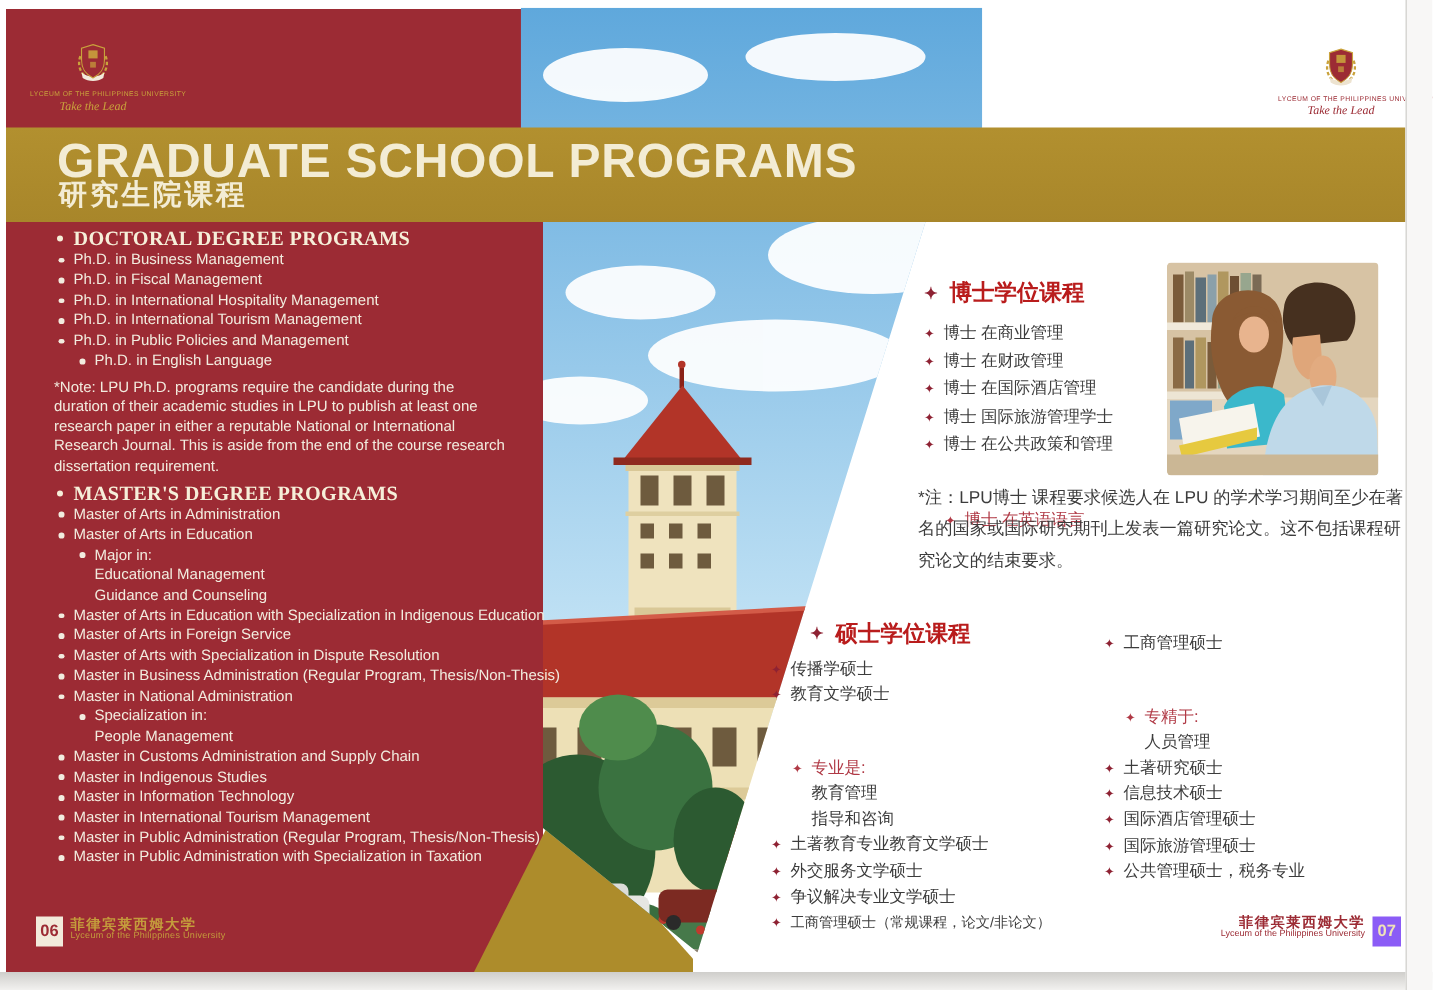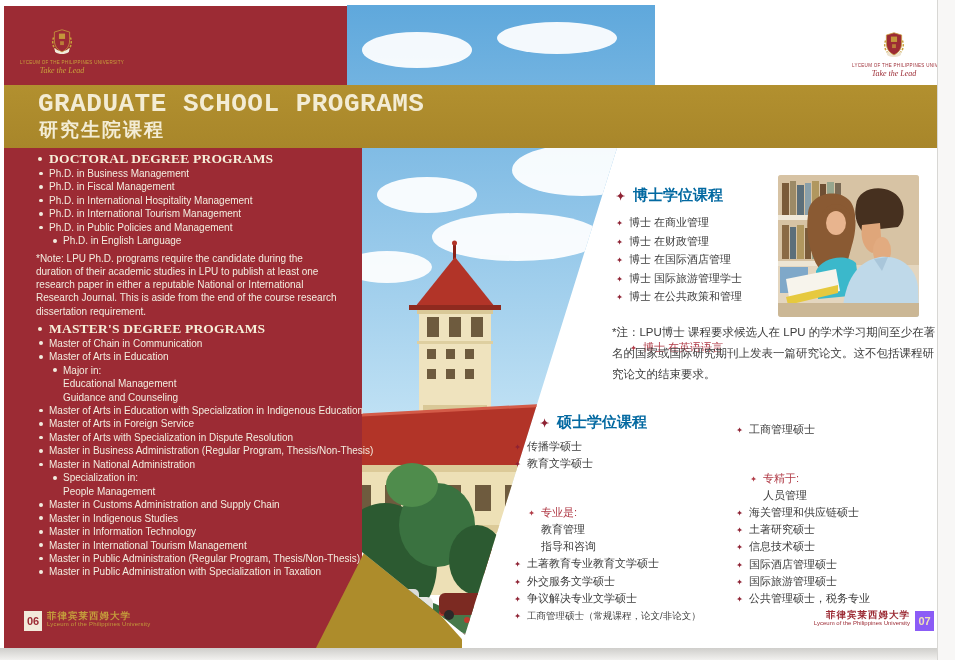--- a/index.html
+++ b/index.html
@@ -8,43 +8,43 @@
 
   .red-panel{position:absolute;left:4px;top:6px;width:358px;height:642px;background:#9C2B34;z-index:1;}
   .gold-wedge{position:absolute;left:316px;top:538px;width:146px;height:110px;background:#AD8C2B;
         clip-path:polygon(0 100%,38% 0,100% 92%,100% 100%);z-index:2;}
   .photo-building{position:absolute;left:347px;top:5px;width:308px;height:643px;z-index:3;
         clip-path:polygon(0 0,308px 0,308px 95px,270px 143px,118px 630px,15px 547px,15px 120px,0 120px);}
   .photo-building svg{display:block;width:100%;height:100%;}
 
   .gold-band{position:absolute;left:4px;top:85px;width:933px;height:63px;z-index:4;
         background:linear-gradient(#B2902F,#A8862A);}
-  .title-en{position:absolute;left:34px;top:4px;font-family:Liberation Mono, monospace;font-weight:bold;
-        font-size:26px;letter-spacing:.5px;color:#F3ECD4;white-space:nowrap;}
+  .title-en{position:absolute;left:34px;top:4px;font-family:Liberation Sans, sans-serif;font-weight:bold;
+        font-size:32px;letter-spacing:.5px;color:#F3ECD4;white-space:nowrap;}
   .title-zh{position:absolute;left:35px;top:32px;font-weight:bold;font-size:19px;letter-spacing:2px;color:#F3ECD4;}
 
   .logo{position:absolute;text-align:center;z-index:5;}
   .logo-left{left:20px;top:26px;width:84px;color:#C9A23C;}
   .logo-right{left:852px;top:29px;width:84px;color:#9C2B34;}
   .logo svg{width:26px;height:32px;display:block;margin:0 auto 2px;}
   .logo .uni{font-size:4.5px;letter-spacing:.3px;white-space:nowrap;}
   .logo .tag{font-family:"Liberation Serif",serif;font-style:italic;font-size:8px;margin-top:1px;}
 
   .en-content{position:absolute;left:36px;top:151px;width:330px;z-index:5;}
   .en-head{position:relative;padding-left:13px;font-family:"Liberation Serif",serif;font-weight:bold;
         font-size:13.5px;line-height:16px;letter-spacing:.2px;color:#F6EFD9;white-space:nowrap;}
   .en-head .hb{position:absolute;left:2px;top:6px;width:4px;height:4px;border-radius:50%;background:#F6EFD9;}
   .en-list .row{position:relative;line-height:13.45px;font-size:10px;color:#F2ECDF;padding-left:13px;white-space:nowrap;}
   .en-list .row.lv1{padding-left:27px;}
   .en-list .row.lv2{padding-left:27px;}
   .en-list .bullet{position:absolute;left:3px;top:4.7px;width:3.8px;height:3.8px;border-radius:50%;background:#F2ECDF;}
   .en-list .row.lv1 .bullet{left:17px;}
   .en-note{margin:4px 0 3px;width:302px;font-size:10px;line-height:13.2px;color:#F2ECDF;}
 
-  .zh-head{position:absolute;padding-left:17px;font-weight:bold;font-size:15px;color:#0369a1;white-space:nowrap;z-index:5;}
+  .zh-head{position:absolute;padding-left:17px;font-weight:bold;font-size:15px;color:#b91c1c;white-space:nowrap;z-index:5;}
   .zh-head .hb{position:absolute;left:0;top:0;}
   .zh-head .hb::before{content:"✦";font-size:11px;color:#8E2233;}
   .zh-doc-head{left:616px;top:186px;}
   .zh-m-head{left:540px;top:413px;}
 
   .zh-list{position:absolute;z-index:5;}
   .zh-list .row{position:relative;padding-left:13px;font-size:11px;color:#3C3C3C;white-space:nowrap;}
   .zh-list .row.lv1{padding-left:27px;}
   .zh-list .row.lv2{padding-left:27px;}
   .zh-list .bullet{position:absolute;left:0;top:0;}
@@ -215,21 +215,21 @@
         <div class="row lv0"><span class="bullet"></span><span class="txt">Ph.D. in International Tourism Management</span></div>
         <div class="row lv0"><span class="bullet"></span><span class="txt">Ph.D. in Public Policies and Management</span></div>
         <div class="row lv1"><span class="bullet"></span><span class="txt">Ph.D. in English Language</span></div>
       </div>
     <div class="en-note">*Note:  LPU Ph.D. programs require the candidate during the duration of their academic studies in LPU to publish at least one research paper in either a reputable National or International Research Journal. This is aside from the end of the course research dissertation requirement.</div>
     <div class="en-head">
       <span class="hb"></span>
       <span>MASTER'S DEGREE PROGRAMS</span>
     </div>
     <div class="en-list">
-        <div class="row lv0"><span class="bullet"></span><span class="txt">Master of Chain in Communication</span></div>
+        <div class="row lv0"><span class="bullet"></span><span class="txt">Master of Arts in Administration</span></div>
         <div class="row lv0"><span class="bullet"></span><span class="txt">Master of Arts in Education</span></div>
         <div class="row lv1"><span class="bullet"></span><span class="txt">Major in:</span></div>
         <div class="row lv2"><span class="txt">Educational Management</span></div>
         <div class="row lv2"><span class="txt">Guidance and Counseling</span></div>
         <div class="row lv0"><span class="bullet"></span><span class="txt">Master of Arts in Education with Specialization in Indigenous Education</span></div>
         <div class="row lv0"><span class="bullet"></span><span class="txt">Master of Arts in Foreign Service</span></div>
         <div class="row lv0"><span class="bullet"></span><span class="txt">Master of Arts with Specialization in Dispute Resolution</span></div>
         <div class="row lv0"><span class="bullet"></span><span class="txt">Master in Business Administration (Regular Program, Thesis/Non-Thesis)</span></div>
         <div class="row lv0"><span class="bullet"></span><span class="txt">Master in National Administration</span></div>
         <div class="row lv1"><span class="bullet"></span><span class="txt">Specialization in:</span></div>
@@ -308,21 +308,20 @@
       <div class="row lv2"><span class="txt">指导和咨询</span></div>
       <div class="row lv0"><span class="bullet"></span><span class="txt">土著教育专业教育文学硕士</span></div>
       <div class="row lv0"><span class="bullet"></span><span class="txt">外交服务文学硕士</span></div>
       <div class="row lv0"><span class="bullet"></span><span class="txt">争议解决专业文学硕士</span></div>
       <div class="row lv0 sm"><span class="bullet"></span><span class="txt">工商管理硕士（常规课程，论文/非论文）</span></div>
     </div>
   <div class="zh-list zh-m2">
       <div class="row lv0"><span class="bullet"></span><span class="txt">工商管理硕士</span></div>
       <div class="row lv1 hl"><span class="bullet"></span><span class="txt">专精于:</span></div>
       <div class="row lv2"><span class="txt">人员管理</span></div>
-      <div class="row lv0"><span class="bullet"></span><span class="txt">海关管理和供应链硕士</span></div>
       <div class="row lv0"><span class="bullet"></span><span class="txt">土著研究硕士</span></div>
       <div class="row lv0"><span class="bullet"></span><span class="txt">信息技术硕士</span></div>
       <div class="row lv0"><span class="bullet"></span><span class="txt">国际酒店管理硕士</span></div>
       <div class="row lv0"><span class="bullet"></span><span class="txt">国际旅游管理硕士</span></div>
       <div class="row lv0"><span class="bullet"></span><span class="txt">公共管理硕士，税务专业</span></div>
     </div>
 
   <div class="footer-left-box">06</div>
   <div class="footer-left-zh">菲律宾莱西姆大学</div>
   <div class="footer-left-en">Lyceum of the Philippines University</div>

